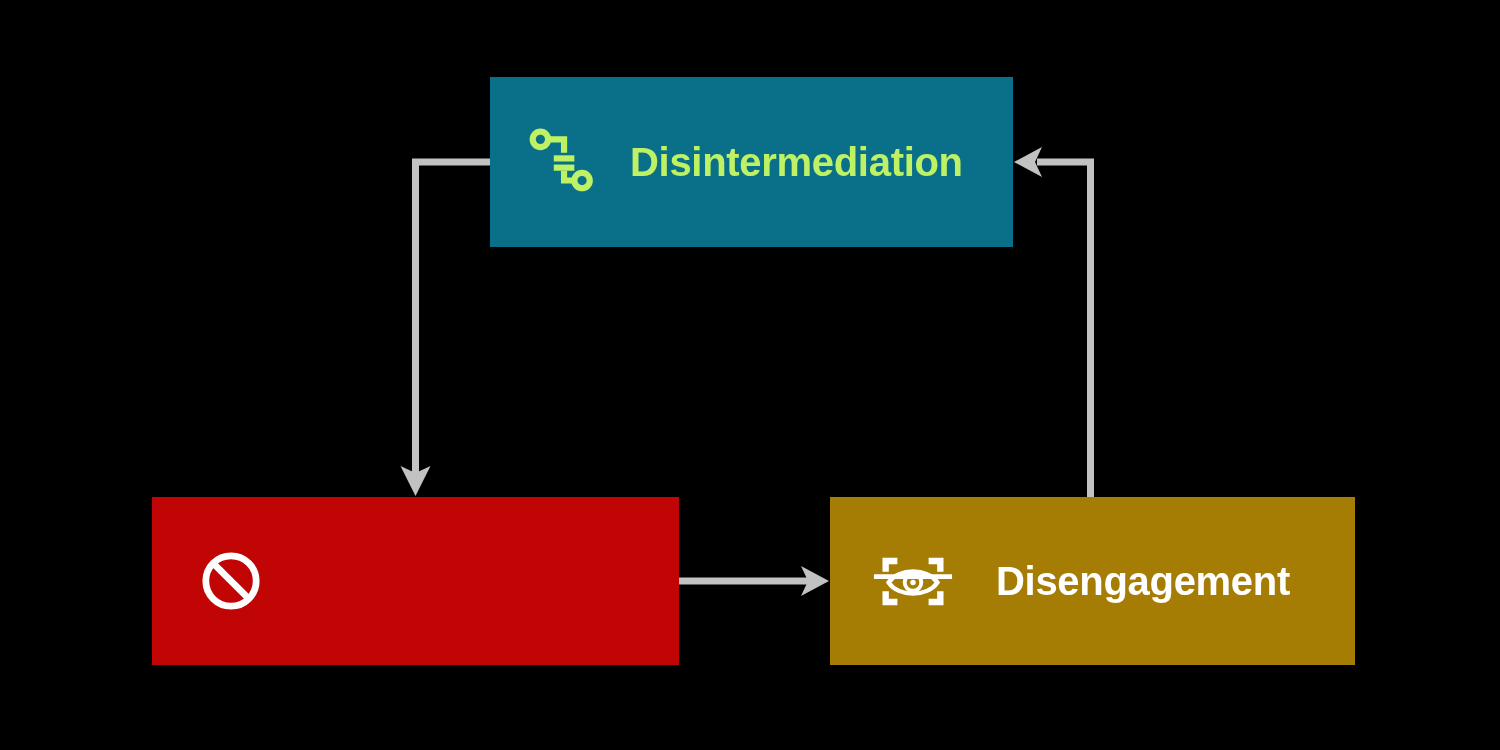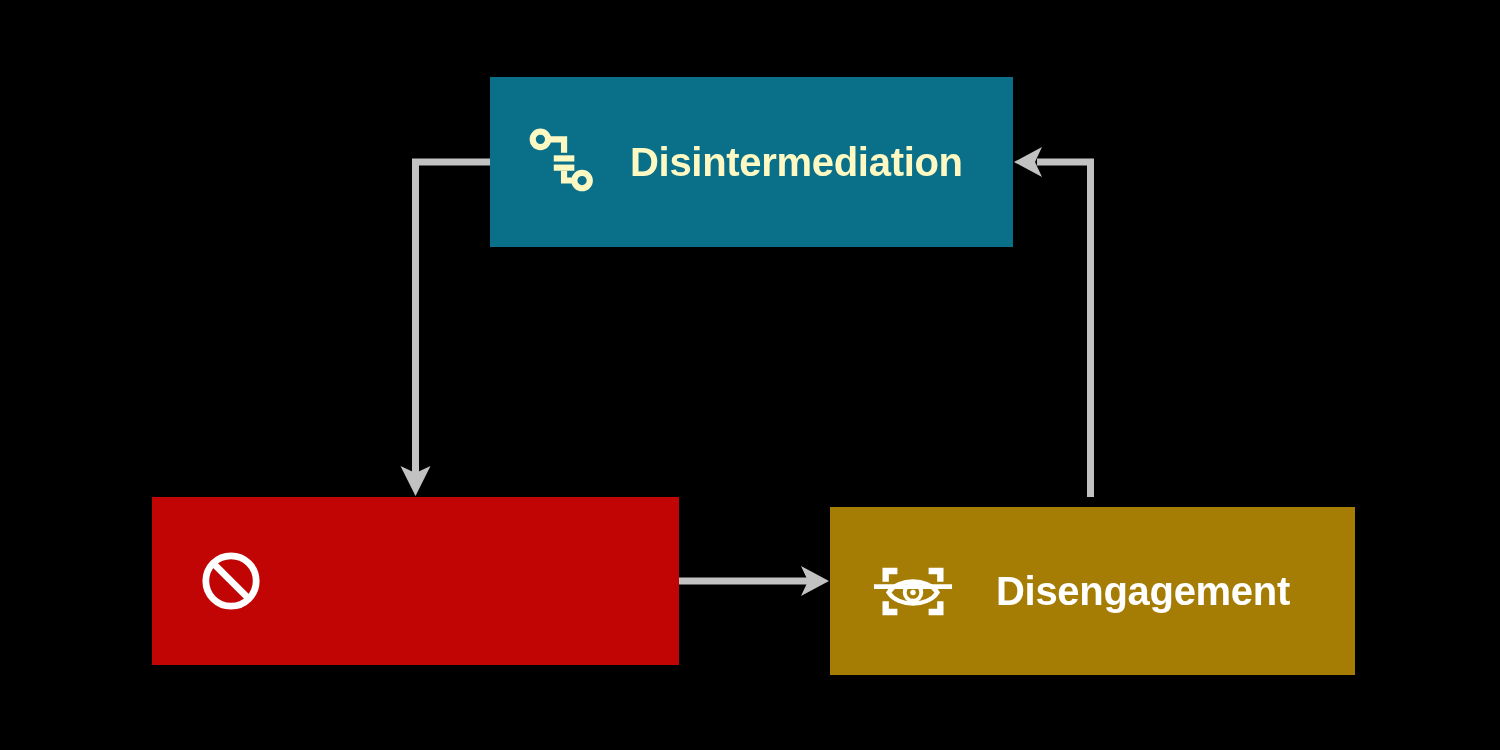--- a/index.html
+++ b/index.html
@@ -69,40 +69,40 @@
       <line x1="679" y1="581" x2="808" y2="581" stroke="currentColor" stroke-width="7"></line>
       <polygon points="829,581 801,566 808,581 801,596" fill="currentColor"></polygon>
     </g>
 
     <g>
       <polyline points="1090.5,497 1090.5,162 1037,162" fill="none" stroke="currentColor" stroke-width="7" stroke-linejoin="miter"></polyline>
       <polygon points="1014,162 1042,147 1035,162 1042,177" fill="currentColor"></polygon>
     </g>
   </svg>
 
-  <div class="node node-disintermediation" style="background: rgb(10, 112, 138); color: #fef9c3;">
+  <div class="node node-disintermediation" style="background: rgb(10, 112, 138); color: #bef264;">
     <svg class="icon" width="68" height="72" viewBox="0 0 66 70" xmlns="http://www.w3.org/2000/svg">
       <circle cx="12" cy="13" r="7.5" fill="none" stroke="currentColor" stroke-width="6"></circle>
       <path d="M19 13 H35 V26" fill="none" stroke="currentColor" stroke-width="6"></path>
       <line x1="25" y1="31.5" x2="45" y2="31.5" stroke="currentColor" stroke-width="6"></line>
       <line x1="25" y1="40.5" x2="45" y2="40.5" stroke="currentColor" stroke-width="6"></line>
       <path d="M35 43.5 V53 H45" fill="none" stroke="currentColor" stroke-width="6"></path>
       <circle cx="52.5" cy="53" r="7.5" fill="none" stroke="currentColor" stroke-width="6"></circle>
     </svg>
     <span class="label">Disintermediation</span>
   </div>
 
   <div class="node node-disruption" style="background: rgb(193, 5, 5); color: rgb(255, 255, 255);">
     <svg class="icon" width="62" height="62" viewBox="0 0 64 64" xmlns="http://www.w3.org/2000/svg">
       <circle cx="32" cy="32" r="26" fill="none" stroke="currentColor" stroke-width="7"></circle>
       <line x1="14.5" y1="14.5" x2="49.5" y2="49.5" stroke="currentColor" stroke-width="7"></line>
     </svg>
   </div>
 
-  <div class="node node-disengagement" style="background: rgb(165, 125, 5); color: rgb(255, 255, 255); margin-top: 10px;">
+  <div class="node node-disengagement" style="background: rgb(165, 125, 5); color: rgb(255, 255, 255);">
     <svg class="icon" width="82" height="59" viewBox="0 0 84 60" xmlns="http://www.w3.org/2000/svg">
 
       <path d="M14 20 V9 H26" fill="none" stroke="currentColor" stroke-width="6.5"></path>
       <path d="M58 9 H70 V20" fill="none" stroke="currentColor" stroke-width="6.5"></path>
       <path d="M70 40 V51 H58" fill="none" stroke="currentColor" stroke-width="6.5"></path>
       <path d="M26 51 H14 V40" fill="none" stroke="currentColor" stroke-width="6.5"></path>
 
       <path d="M17 31 C 27 16 57 16 67 31 C 57 46 27 46 17 31 Z" fill="none" stroke="currentColor" stroke-width="4.5"></path>
       <circle cx="42" cy="31" r="8.5" fill="none" stroke="currentColor" stroke-width="4"></circle>
       <circle cx="42" cy="31" r="2.8" fill="currentColor"></circle>

